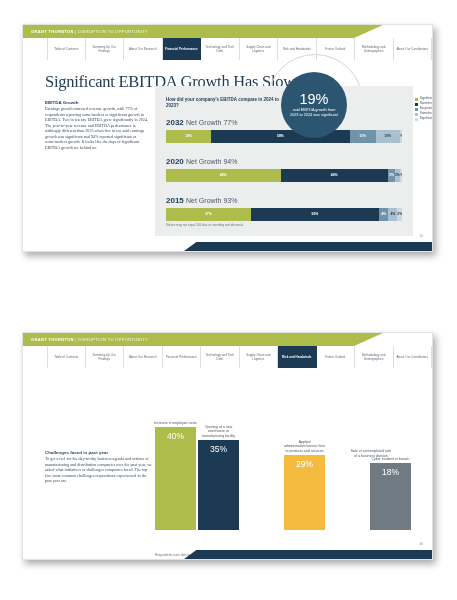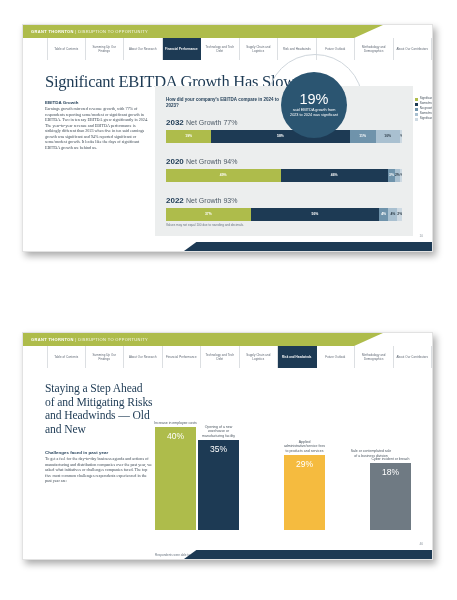--- a/index.html
+++ b/index.html
@@ -249,21 +249,21 @@
             <div class="year-label"><span class="yr">2020</span> <span class="net">Net Growth 94%</span></div>
             <div class="stack">
               <div class="seg" style="flex: 49 0 0px; background: rgb(174, 188, 75);">49%</div>
               <div class="seg" style="flex: 46 0 0px; background: rgb(29, 58, 84);">46%</div>
               <div class="seg" style="flex: 3 0 0px; background: rgb(111, 147, 171);">3%</div>
               <div class="seg dark-text" style="flex: 2 0 0px; background: rgb(169, 192, 208);">2%</div>
               <div class="seg dark-text" style="flex: 1 0 0px; background: rgb(205, 217, 226);">1%</div>
             </div>
           </div>
         <div class="year-block" id="yb-2022">
-            <div class="year-label"><span class="yr">2022</span> <span class="net">Net Growth 93%</span></div>
+            <div class="year-label"><span class="yr">2015</span> <span class="net">Net Growth 93%</span></div>
             <div class="stack">
               <div class="seg" style="flex: 37 0 0px; background: rgb(174, 188, 75);">37%</div>
               <div class="seg" style="flex: 56 0 0px; background: rgb(29, 58, 84);">56%</div>
               <div class="seg" style="flex: 4 0 0px; background: rgb(111, 147, 171);">4%</div>
               <div class="seg dark-text" style="flex: 4 0 0px; background: rgb(169, 192, 208);">4%</div>
               <div class="seg dark-text" style="flex: 2 0 0px; background: rgb(205, 217, 226);">2%</div>
             </div>
           </div>
         <div class="panel-note">Values may not equal 100 due to rounding and decimals.</div>
       </div>
@@ -339,21 +339,20 @@
         </div>
         <div class="navtab">
           <span>Methodology and Demographics</span>
         </div>
         <div class="navtab">
           <span>About Our Contributors</span>
         </div>
       </div>
 
     <div class="body">
-      <div class="s-title" id="s2-title">Staying a Step Ahead of and Mitigating Risks and Headwinds — Old and New</div>
       <div class="lede-head" id="s2-lede-head">Challenges faced in past year</div>
       <div class="lede-body" id="s2-lede-body">To get a feel for the day-to-day business agenda and actions of manufacturing and distribution companies over the past year, we asked what initiatives or challenges companies faced. The top five most common challenges respondents experienced in the past year are:</div>
 
       <div class="colchart" id="colchart">
           <div class="col" style="left: 0px; width: 41px;">
             <div class="col-cap">Increase in employee costs</div>
             <div class="col-bar" style="height: 103px; background: rgb(174, 188, 75);">
               <span class="col-val">40%</span>
             </div>
           </div>

